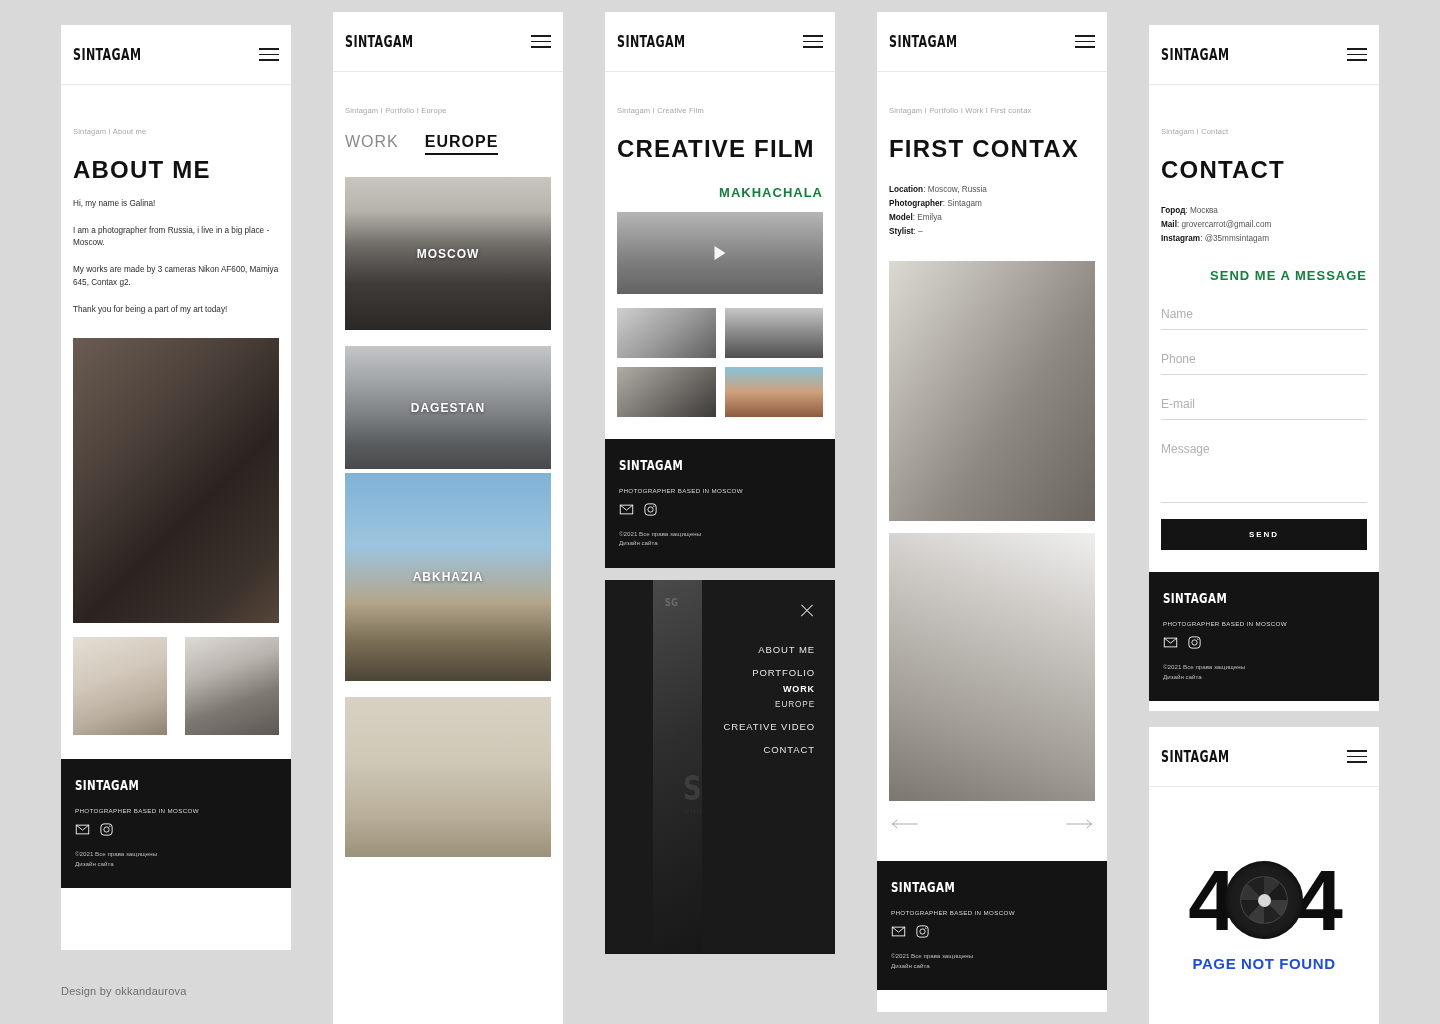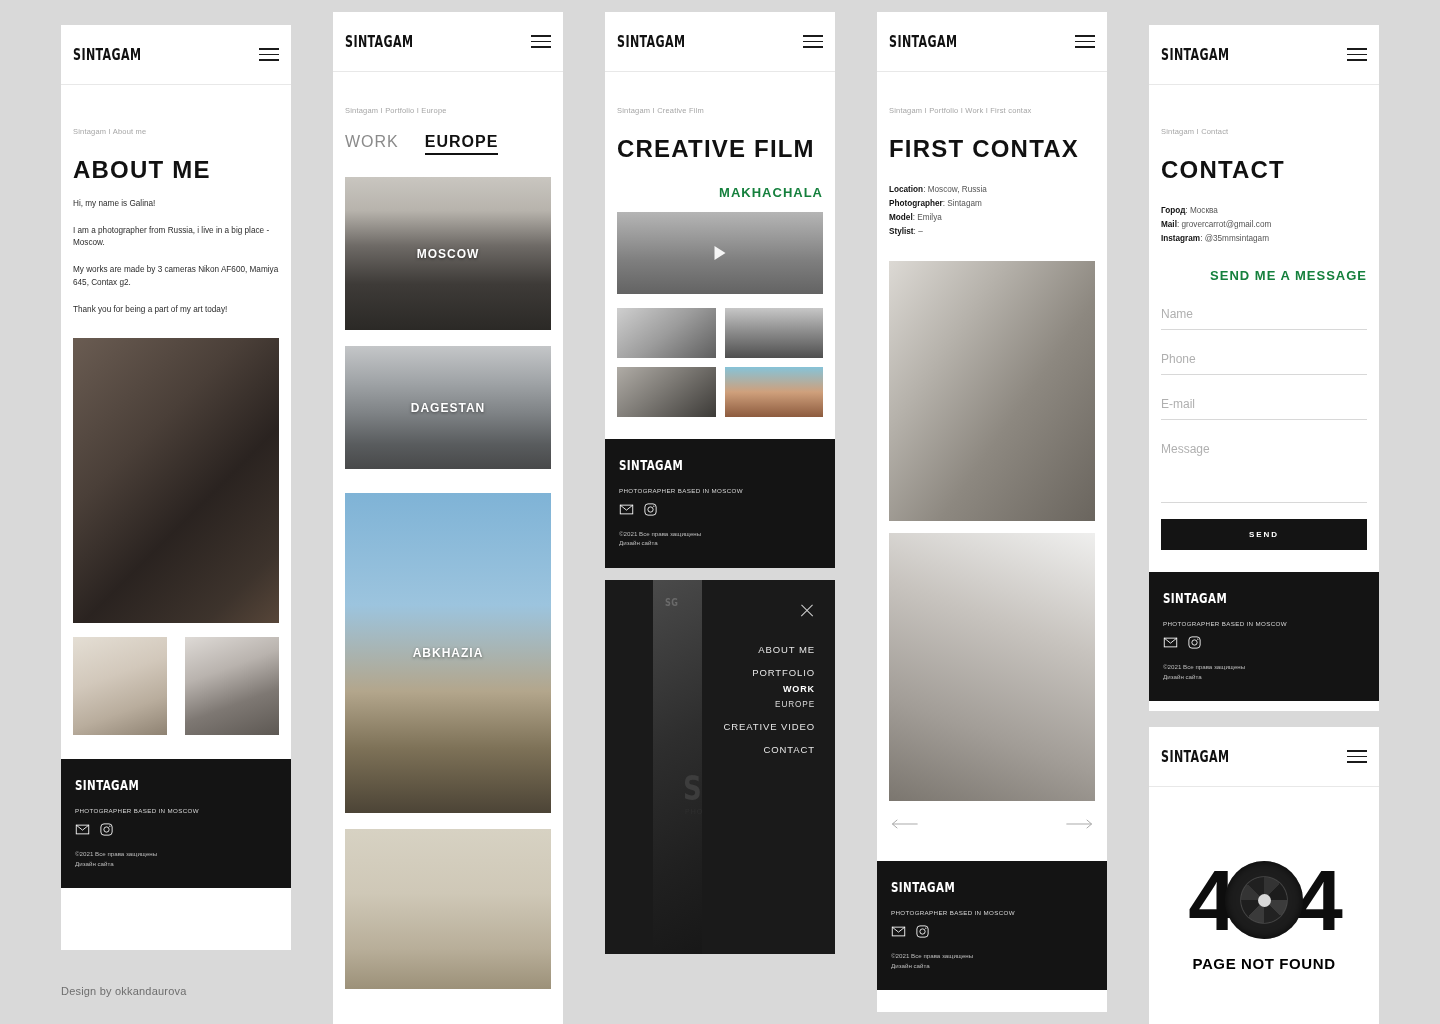--- a/index.html
+++ b/index.html
@@ -155,21 +155,21 @@
     content: ""; position: absolute; inset: 20%;
     border-radius: 50%;
     background:
       conic-gradient(#333 0 12%, #1c1c1c 12% 25%, #3b3b3b 25% 37%, #222 37% 50%,
                      #3a3a3a 50% 62%, #1e1e1e 62% 75%, #343434 75% 87%, #202020 87% 100%);
   }
   .lens::before {
     content:""; position:absolute; left:50%; top:50%; width:13px; height:13px;
     margin:-6.5px 0 0 -6.5px; border-radius:50%; background:#d8d8d8; z-index:2;
   }
-  .nf-text { font-size: 15px; font-weight: 800; letter-spacing: .6px; color: #000000; margin-top: 16px; }
+  .nf-text { font-size: 15px; font-weight: 800; letter-spacing: .6px; color: #1d4ed8; margin-top: 16px; }
 
   
   .overlay { position: relative; height: 374px; background: #1a1a1a; overflow: hidden; }
   .ov-photo {
     position: absolute; inset: 0 auto 0 0; width: 97px;
     background: linear-gradient(150deg,#4a4a4a 0%,#2e2e2e 40%,#202020 70%,#151515 100%);
     margin-left: 48px;
   }
   .ov-photo .sg {
     position: absolute; top: 16px; left: 12px; color: #6a6a6a;
@@ -277,21 +277,21 @@
         <div class="tab">WORK</div>
         <div class="tab active">EUROPE</div>
       </div>
 
       <div class="ph img-moscow" style="height:153px; margin-top:22px;">
         <div class="cap" style="top:50%; transform:translateY(-50%);">MOSCOW</div>
       </div>
       <div class="ph img-dagestan" style="height:123px; margin-top:16px;">
         <div class="cap" style="top:50%; transform:translateY(-50%);">DAGESTAN</div>
       </div>
-      <div class="ph img-abkhazia" style="height:320px; margin-top:24px;">
+      <div class="ph img-abkhazia" style="height:208px; margin-top:4px;">
         <div class="cap" style="top:50%; transform:translateY(-50%);">ABKHAZIA</div>
       </div>
       <div class="ph img-italy" style="height:160px; margin-top:16px;">
         <div class="cap" style="top:50%; transform:translateY(-50%);"></div>
       </div>
     </div>
   </div>
 
   <div class="panel" style="left:605px; top:12px; height:1012px; background:transparent;">
     <div style="background:#fff;">

